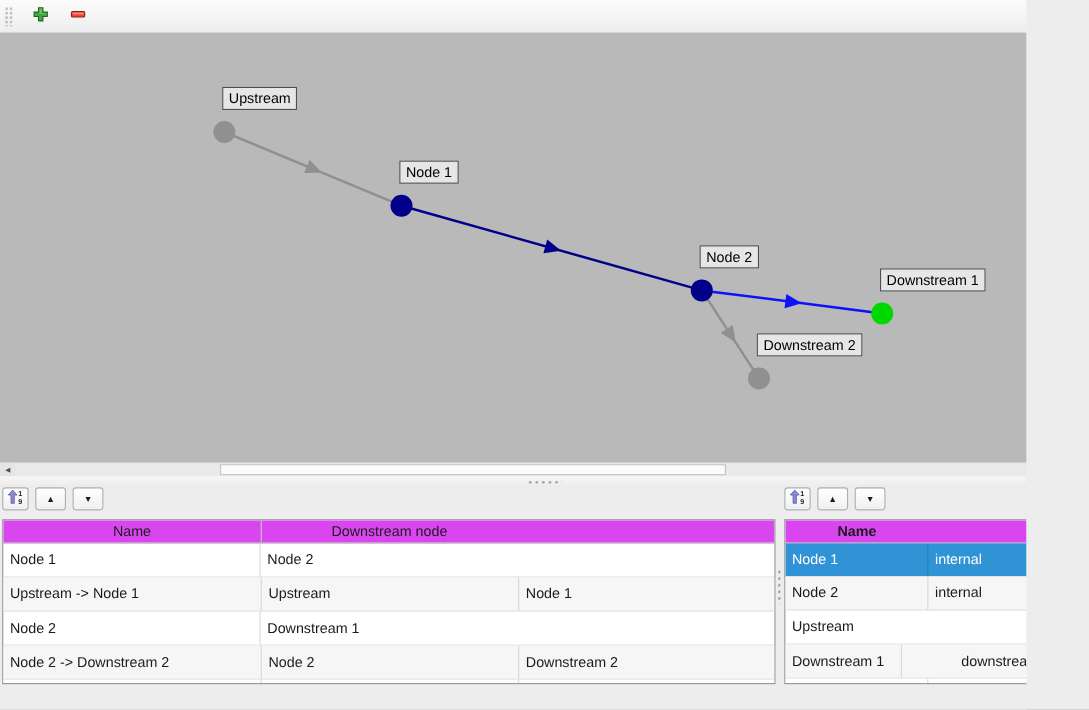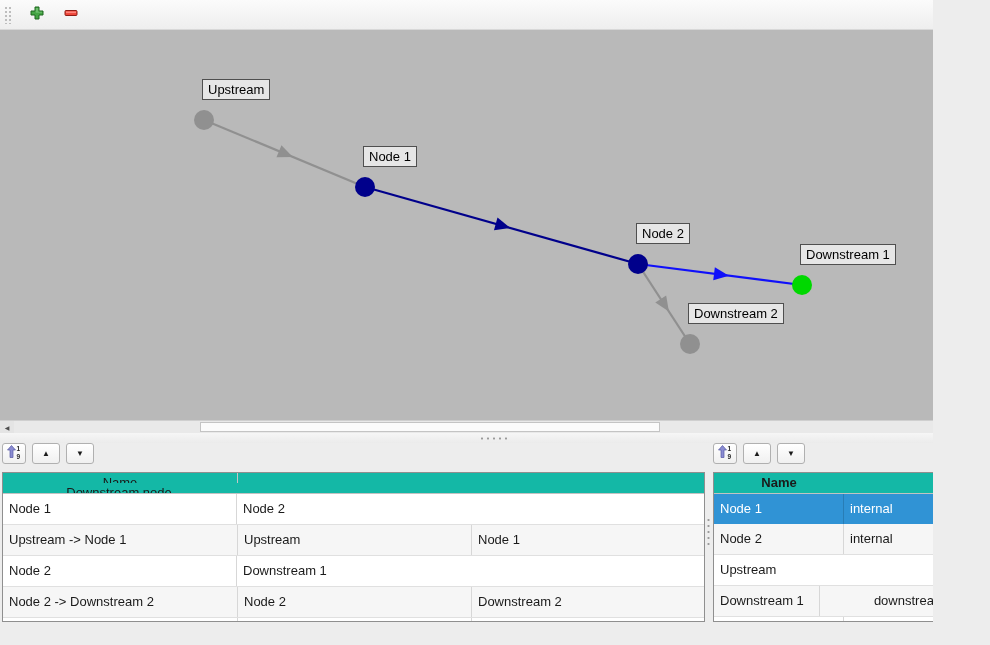--- a/index.html
+++ b/index.html
@@ -58,21 +58,21 @@
   .pbtn.sort{width:24px;}
   .pbtn.tri{width:28px;font-size:8px;color:#1a1a1a;}
 
   
   .tbl{position:relative;background:#fff;border:1px solid #8f8f8f;box-sizing:border-box;
     height:150px;overflow:hidden;font-size:13px;color:#1a1a1a;}
   .trow{display:flex;}
   .tcell{box-sizing:border-box;padding:0 6px;overflow:hidden;white-space:nowrap;
     border-right:1px solid #d7d7d7;}
   .tcell:last-child{border-right:none;}
-  .thead{height:20px;background:#14b8a6;border-bottom:1px solid #c2c2c2;flex-direction:column;}
+  .thead{height:20px;background:#d946ef;border-bottom:1px solid #c2c2c2;}
   .thead .tcell{text-align:center;line-height:19px;border-right:1px solid #c6c6c6;}
   .thead .tcell:last-child{border-right:none;}
   .bold .thead .tcell{font-weight:bold;}
   .brow{height:30px;border-bottom:1px solid #e0e0e0;}
   .brow .tcell{line-height:29px;}
   .brow.alt{background:#f6f6f6;justify-content:space-between;}
   .brow.selected{color:#ffffff;border-bottom:none;}
   .brow.selected .tcell{border-right:1px solid rgba(0,0,0,0.15);}
   .brow.selected .tcell:last-child{border-right:none;}
   .brow.partial{height:7px;border-bottom:none;background:#fff;}

